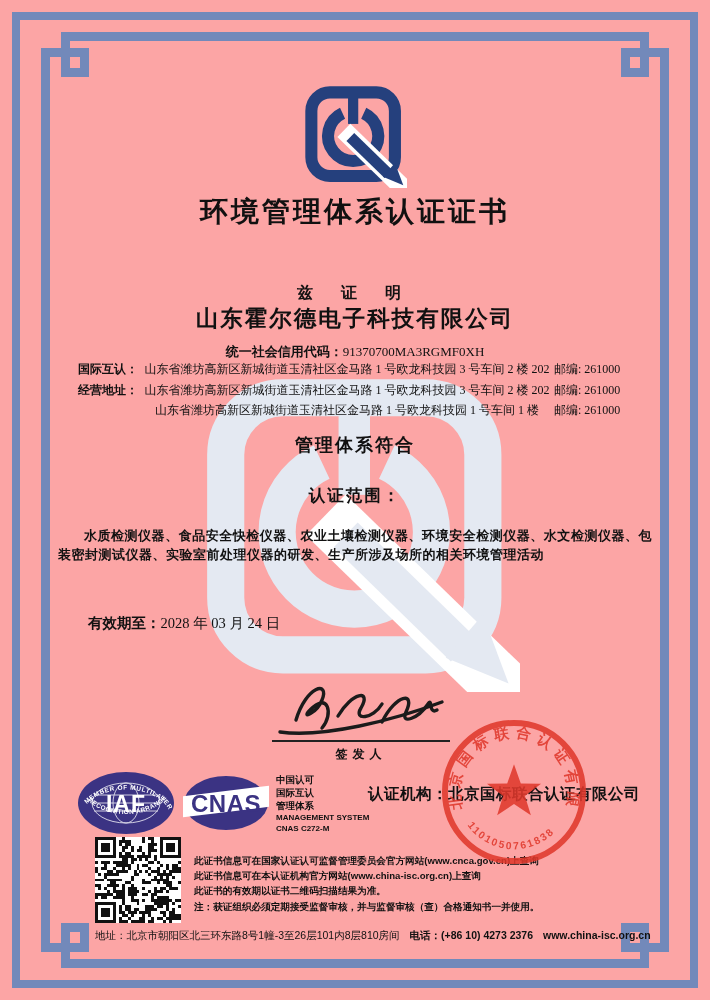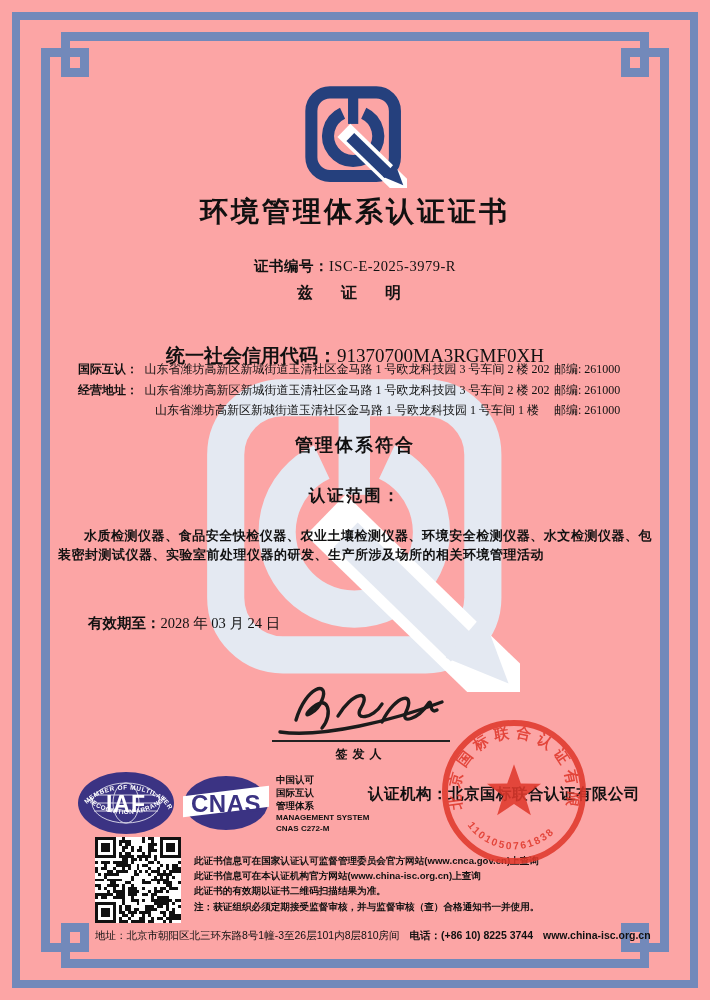--- a/index.html
+++ b/index.html
@@ -15,21 +15,21 @@
   .frame{left:0; top:0; z-index:0;}
   
   .logo-top{left:50%; top:84px; margin-left:-52px; width:104px; height:104px; color:#25407d; z-index:1;}
   .watermark{left:200px; top:372px; width:320px; height:320px; color:#e4e9f2; z-index:0;}
   
   .title{top:193px; font-size:28px; font-weight:700; letter-spacing:3px;}
   .certno{top:257px; font-size:14.5px; letter-spacing:.5px;}
   .certno .lbl{font-weight:700;}
   .hereby{top:283px; font-size:16px; font-weight:700; letter-spacing:12px;}
   .company{top:303px; font-size:22.5px; font-weight:700; letter-spacing:2px;}
-  .credit{top:343px; font-size:19px;}
+  .credit{top:343px; font-size:13px;}
   .credit .lbl{font-weight:700;}
   
   .addrs{left:78px; top:361px; width:560px; font-size:12px; z-index:1;}
   .addr-row{display:flex; align-items:baseline; height:20.5px; white-space:nowrap;}
   .addr-lbl{font-weight:700; width:62px;}
   .addr-val{flex:1; text-align:center;}
   .addr-postal{width:84px; text-align:left;}
   
   .conform{top:433px; font-size:18px; font-weight:700; letter-spacing:2px;}
   .standard{top:459px; font-size:18.5px; letter-spacing:.5px;}
@@ -107,25 +107,23 @@
   <svg class="abs watermark" viewBox="0 0 112 112">
       <use href="#isc-logo"></use>
     </svg>
 
   <svg class="abs logo-top" viewBox="0 0 112 112">
       <use href="#isc-logo"></use>
     </svg>
 
   <div class="abs center title z1">环境管理体系认证证书</div>
 
-  <div class="abs center certno z1">
-    <span class="lbl">证书编号：</span><span>ISC-E-2025-3979-R</span>
-  </div>
 
   <div class="abs center hereby z1">兹 证 明</div>
+  <div class="abs center company z1">山东霍尔德电子科技有限公司</div>
 
   <div class="abs center credit z1">
     <span class="lbl">统一社会信用代码：</span><span>91370700MA3RGMF0XH</span>
   </div>
 
   <div class="abs addrs">
     <div class="addr-row">
       <span class="addr-lbl">国际互认：</span>
       <span class="addr-val">山东省潍坊高新区新城街道玉清社区金马路 1 号欧龙科技园 3 号车间 2 楼 202</span>
       <span class="addr-postal">邮编: 261000</span>
@@ -555,16 +553,16 @@
   </svg>
 
   <div class="abs notes">
     <div>此证书信息可在国家认证认可监督管理委员会官方网站(www.cnca.gov.cn)上查询</div>
     <div>此证书信息可在本认证机构官方网站(www.china-isc.org.cn)上查询</div>
     <div>此证书的有效期以证书二维码扫描结果为准。</div>
     <div>注：获证组织必须定期接受监督审核，并与监督审核（查）合格通知书一并使用。</div>
   </div>
 
   <div class="abs footer">
-    <span>地址：</span><span>北京市朝阳区北三环东路8号1幢-3至26层101内8层810房间</span><span class="sp"></span><span class="b">电话：</span><span class="b">(+86 10) 8225 3744</span><span class="sp"></span><span class="b">www.china-isc.org.cn</span>
+    <span>地址：</span><span>北京市朝阳区北三环东路8号1幢-3至26层101内8层810房间</span><span class="sp"></span><span class="b">电话：</span><span class="b">(+86 10) 4273 2376</span><span class="sp"></span><span class="b">www.china-isc.org.cn</span>
   </div>
 
 </div>
 
 </body></html>

